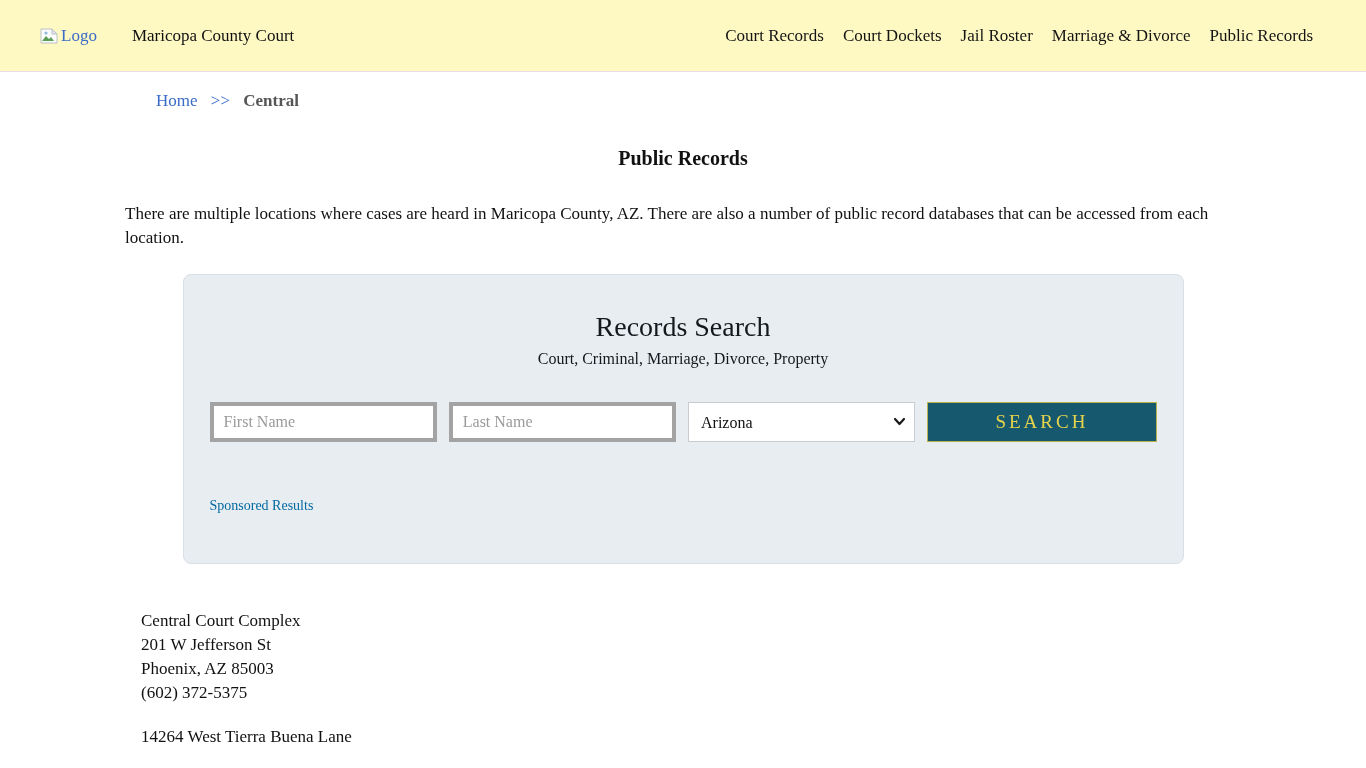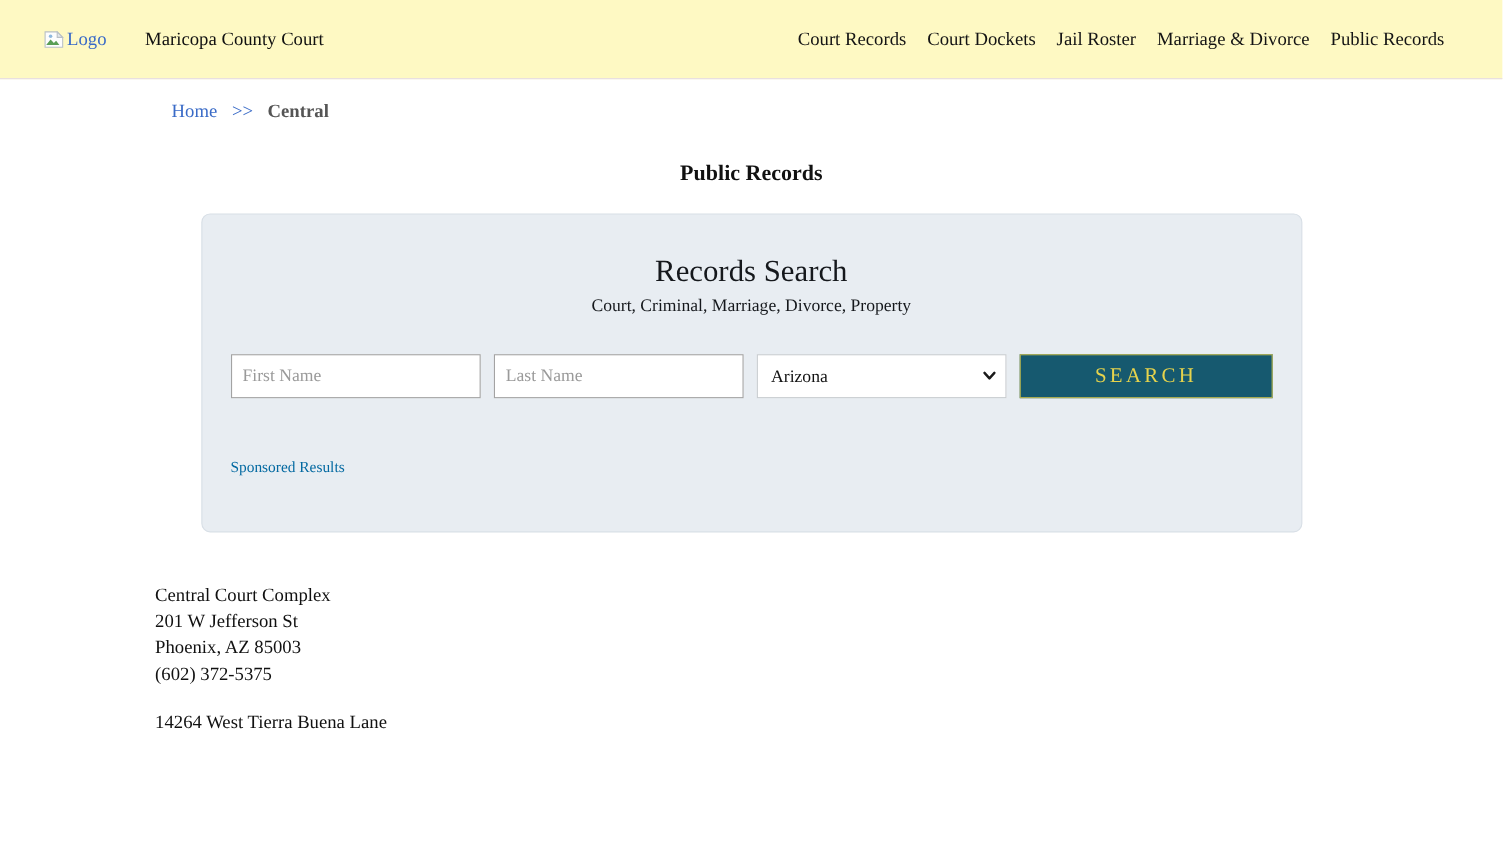--- a/index.html
+++ b/index.html
@@ -100,21 +100,21 @@
     color: #15181c;
   }
   .search-form {
     margin-top: 34px;
     display: flex;
     gap: 12px;
   }
   .search-form .field { flex: 1 1 0; height: 40px; position: relative; }
   .text-input {
     width: 100%; height: 40px;
-    border: 1px solid #a3a3a3;
+    border: 4px solid #a3a3a3;
     background: #ffffff;
     padding: 12px 10px;
     font-family: "Liberation Serif", serif;
     font-size: 16px;
     color: #222222;
     outline: none;
   }
   .text-input::placeholder { color: #9a9a9a; }
   .select-wrap { position: relative; }
   .state-select {
@@ -189,20 +189,21 @@
 <div class="container">
 
   <div class="breadcrumb">
     <a class="crumb-home">Home</a>
     <span class="crumb-sep">&gt;&gt;</span>
     <span class="crumb-current">Central</span>
   </div>
 
   <h1 class="page-title">Public Records</h1>
 
+  <p class="intro">There are multiple locations where cases are heard in Maricopa County, AZ. There are also a number of public record databases that can be accessed from each location.</p>
 
   <div class="search-panel">
     <h2 class="search-title">Records Search</h2>
     <div class="search-subtitle">Court, Criminal, Marriage, Divorce, Property</div>
 
     <div class="search-form">
       <div class="field">
         <input class="text-input" type="text" placeholder="First Name" style="">
       </div>
       <div class="field">

